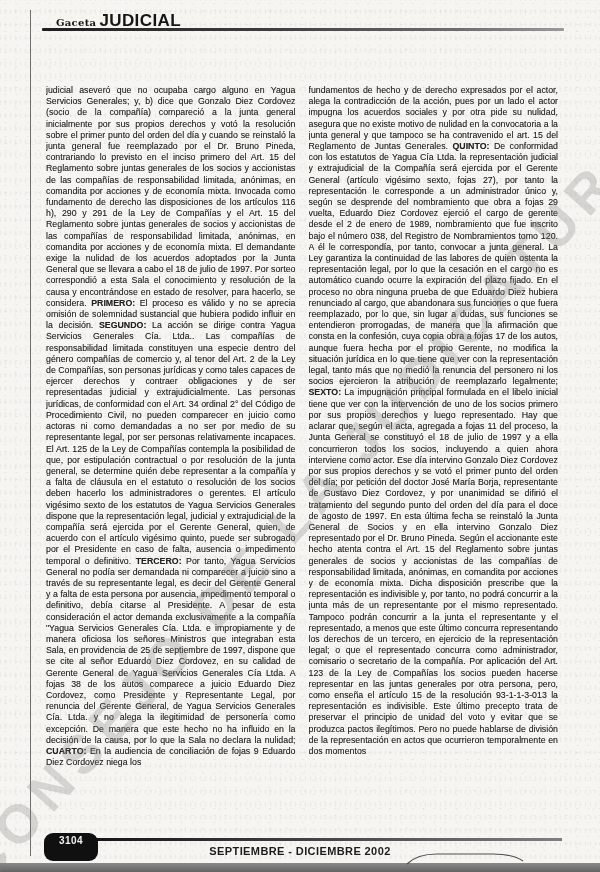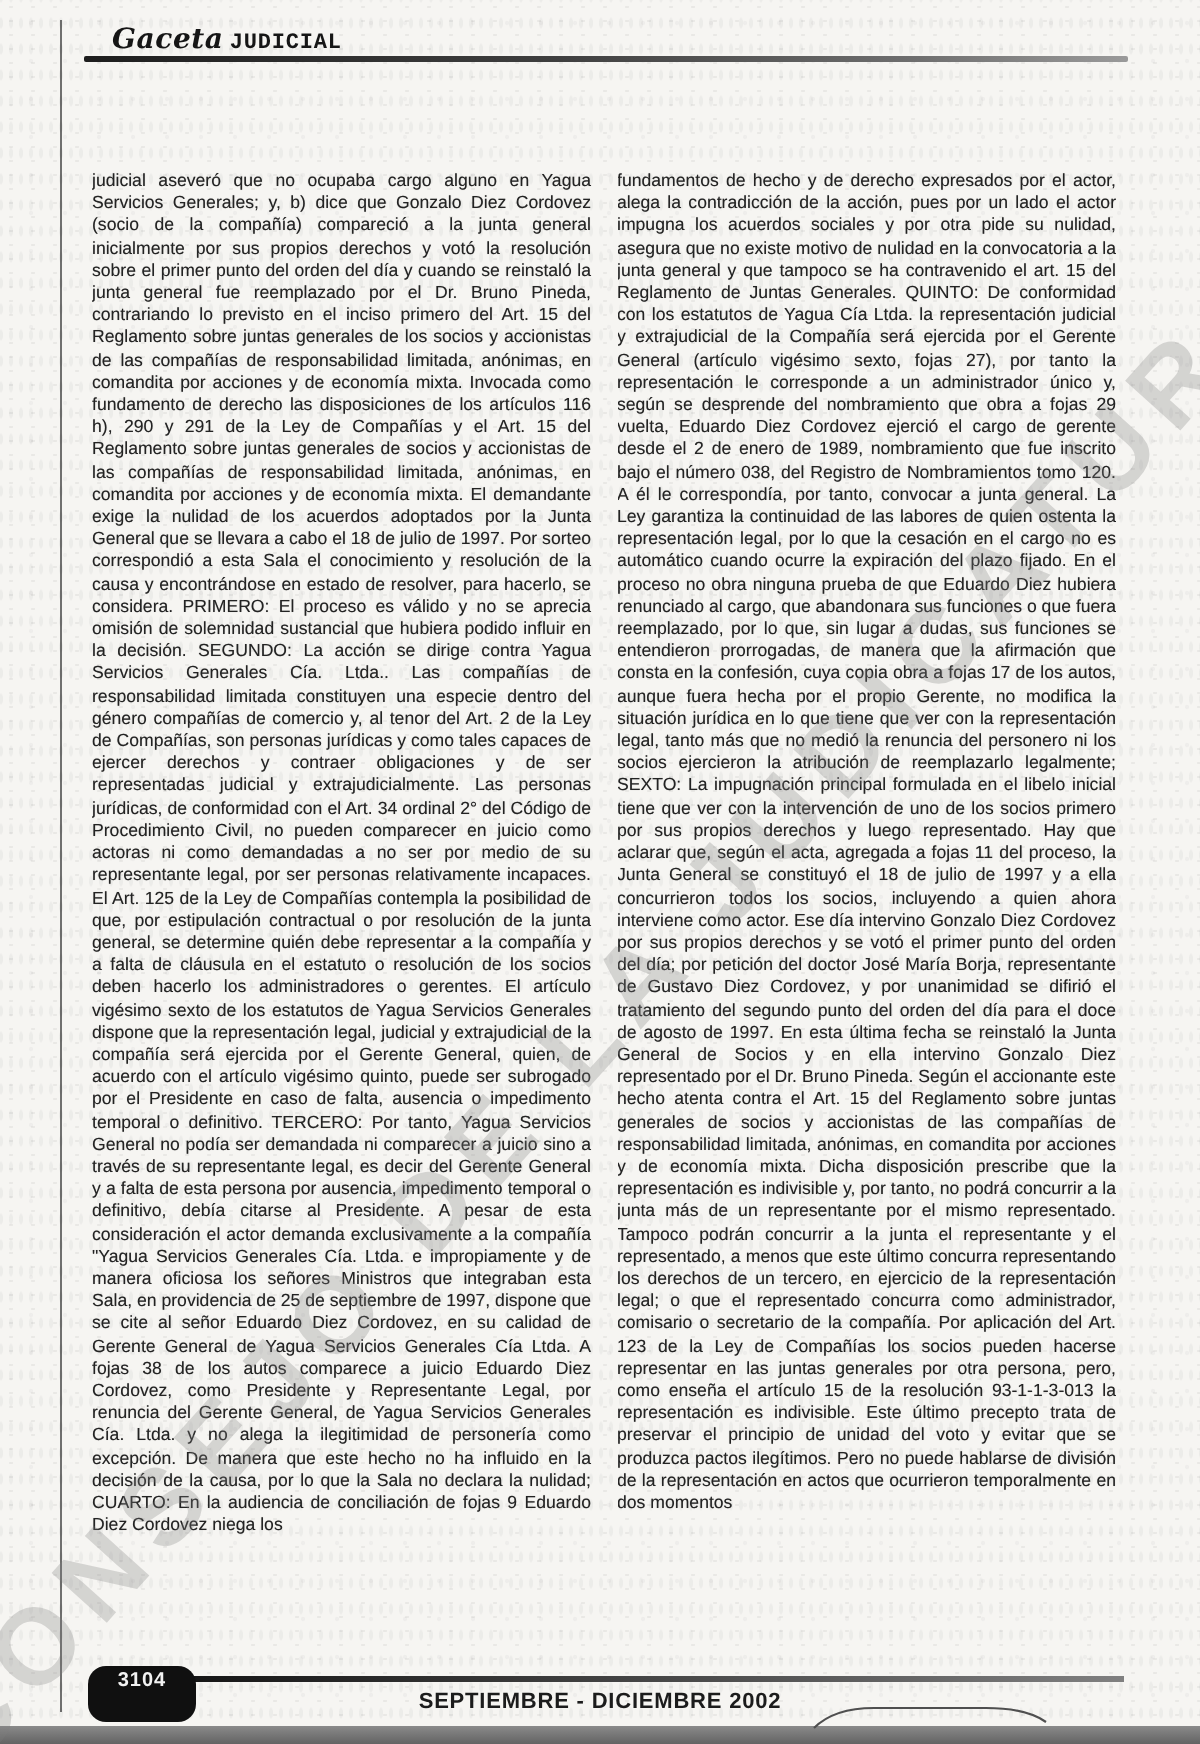--- a/index.html
+++ b/index.html
@@ -21,26 +21,26 @@
   .scan-left-line{
     position:absolute;left:30px;top:10px;bottom:16px;width:1px;
     background:rgba(40,40,40,0.65);
   }
   .scan-bottom-band{
     position:absolute;left:0;right:0;bottom:0;height:9px;
     background:linear-gradient(to bottom,#8a8a8a,#636363);
   }
   .masthead{position:absolute;top:11px;left:56px;white-space:nowrap;}
   .masthead .script{
-    font-family:"DejaVu Serif",serif;font-style:italic;font-weight:bold;
-    font-size:14px;color:#161616;letter-spacing:0.3px;
+    font-family:"DejaVu Serif",serif;font-weight:bold;
+    font-size:10px;color:#161616;letter-spacing:0.3px;
   }
   .masthead .boldword{
-    font-family:Liberation Mono, monospace;font-weight:bold;
-    font-size:11px;color:#161616;letter-spacing:0.4px;margin-left:3px;
+    font-family:Liberation Sans, sans-serif;font-weight:bold;
+    font-size:17px;color:#161616;letter-spacing:0.4px;margin-left:3px;
   }
   .masthead-rule{
     position:absolute;top:28px;left:42px;right:36px;height:3px;
     background:linear-gradient(to right,#1e1e1e,#3f3f3f 45%,#6f6f6f 80%,#9a9a9a);
     border-radius:1px;
   }
   .watermark{
     position:absolute;left:305px;top:505px;
     transform:translate(-50%,-50%) rotate(-48deg);
     font-family:"Liberation Sans",sans-serif;font-weight:bold;
@@ -52,21 +52,21 @@
     position:absolute;top:42px;left:46px;right:42px;height:772px;
     display:flex;gap:13px;z-index:2;
   }
   .col{
     flex:1 1 0;overflow:hidden;
     font-size:8.8px;line-height:11.2px;text-align:justify;
     color:#232323;
     text-shadow:0 0 0.4px rgba(20,20,20,0.35);
     margin-top:43px;
   }
-  .col .bold{font-weight:normal;}
+  .col .bold{font-weight:bold;}
   .footer-badge{
     position:absolute;left:44px;top:833px;width:54px;height:28px;
     background:#101010;border-radius:9px;z-index:4;
     color:#f2f2f2;font-weight:bold;font-size:10px;line-height:16px;
     text-align:center;letter-spacing:0.5px;
   }
   .footer-rule{
     position:absolute;left:96px;right:38px;top:838px;height:3px;
     background:linear-gradient(to right,#161616,#4c4c4c 55%,#808080);
     z-index:3;

